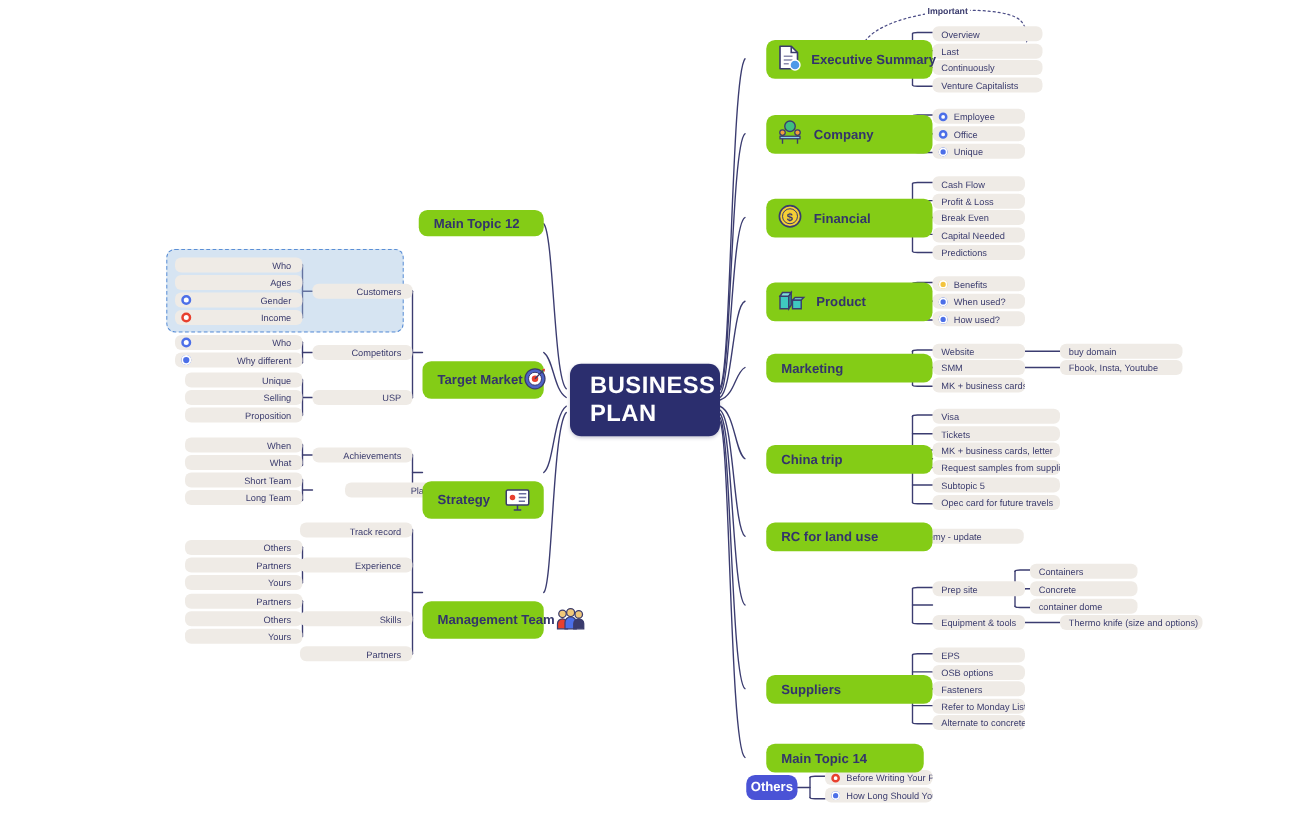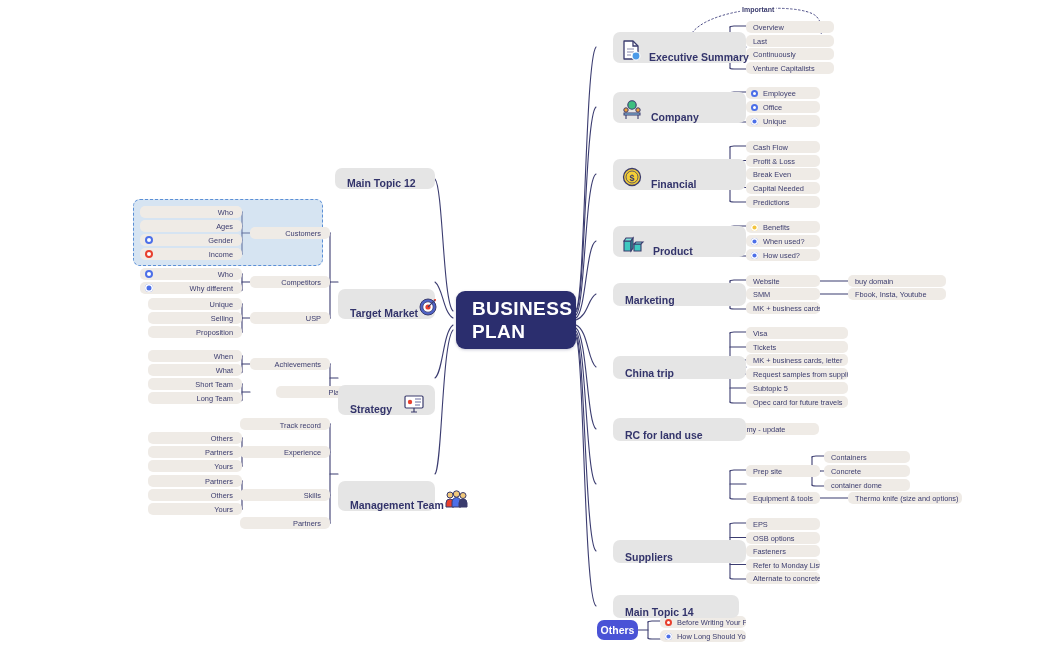--- a/index.html
+++ b/index.html
@@ -36,27 +36,27 @@
     display: flex;
     align-items: center;
     padding: 0 16px;
     box-shadow: 0 1px 3px rgba(40,40,90,.25);
     z-index: 6;
   }
 
   
   .topic {
     position: absolute;
-    background: #e5e5e5;
+    background: #84cc16;
     color: #33346b;
     border-radius: 7px;
     font-size: 10.5px;
     font-weight: bold;
     display: flex;
-    align-items: flex-end;
+    align-items: center;
     z-index: 5;
   }
   .topic.left-align  { justify-content: flex-start; padding-left: 12px; }
   .topic.with-icon   { justify-content: space-between; padding: 0 10px 0 12px; margin-top: 22px; }
   .topic.icon-left   { justify-content: flex-start; padding-left: 8px; gap: 8px; }
   .topic .tlabel { white-space: nowrap; }
 
   
   .bluenode {
     position: absolute;

